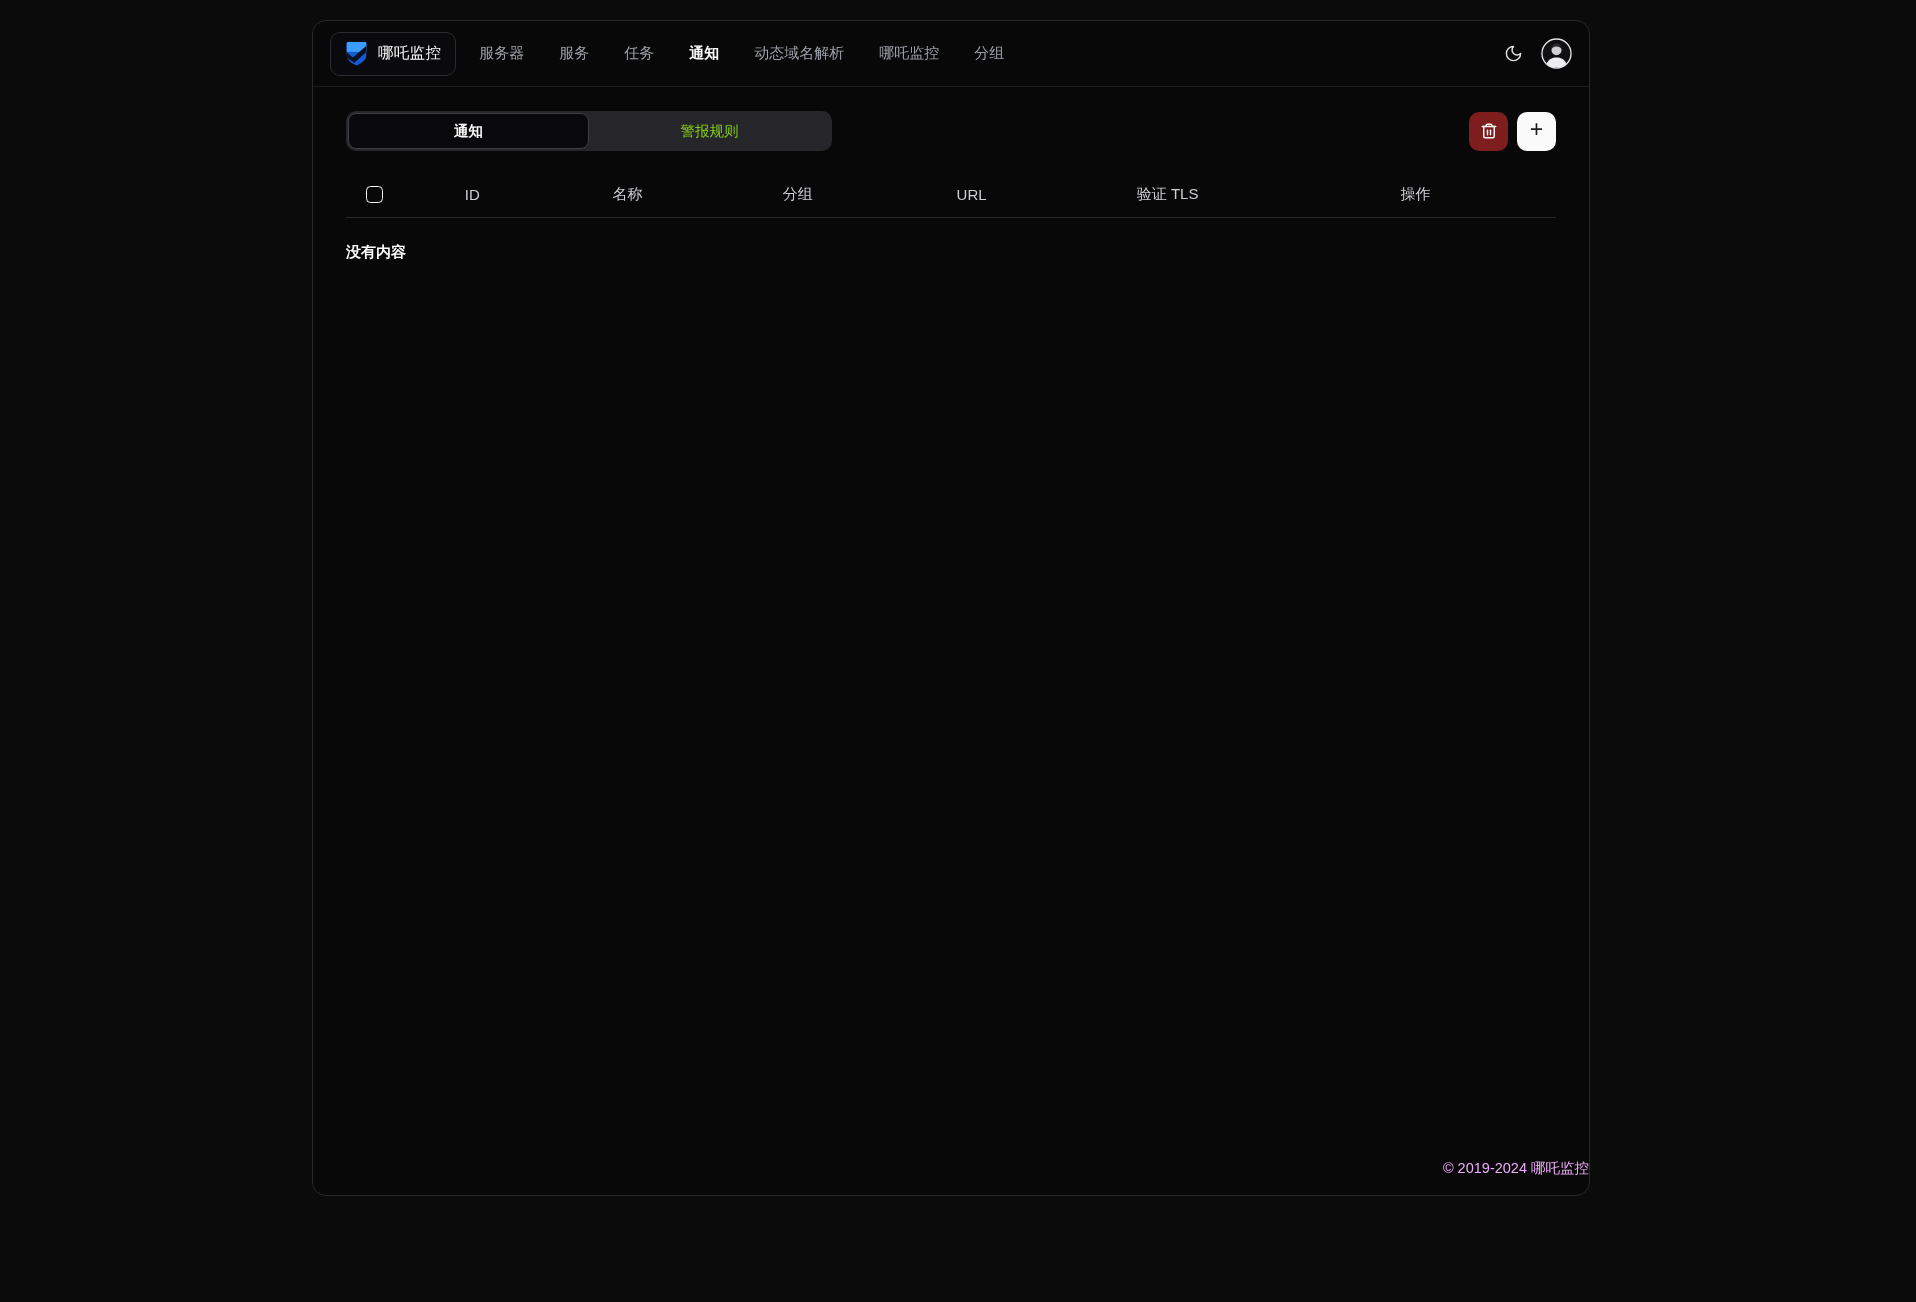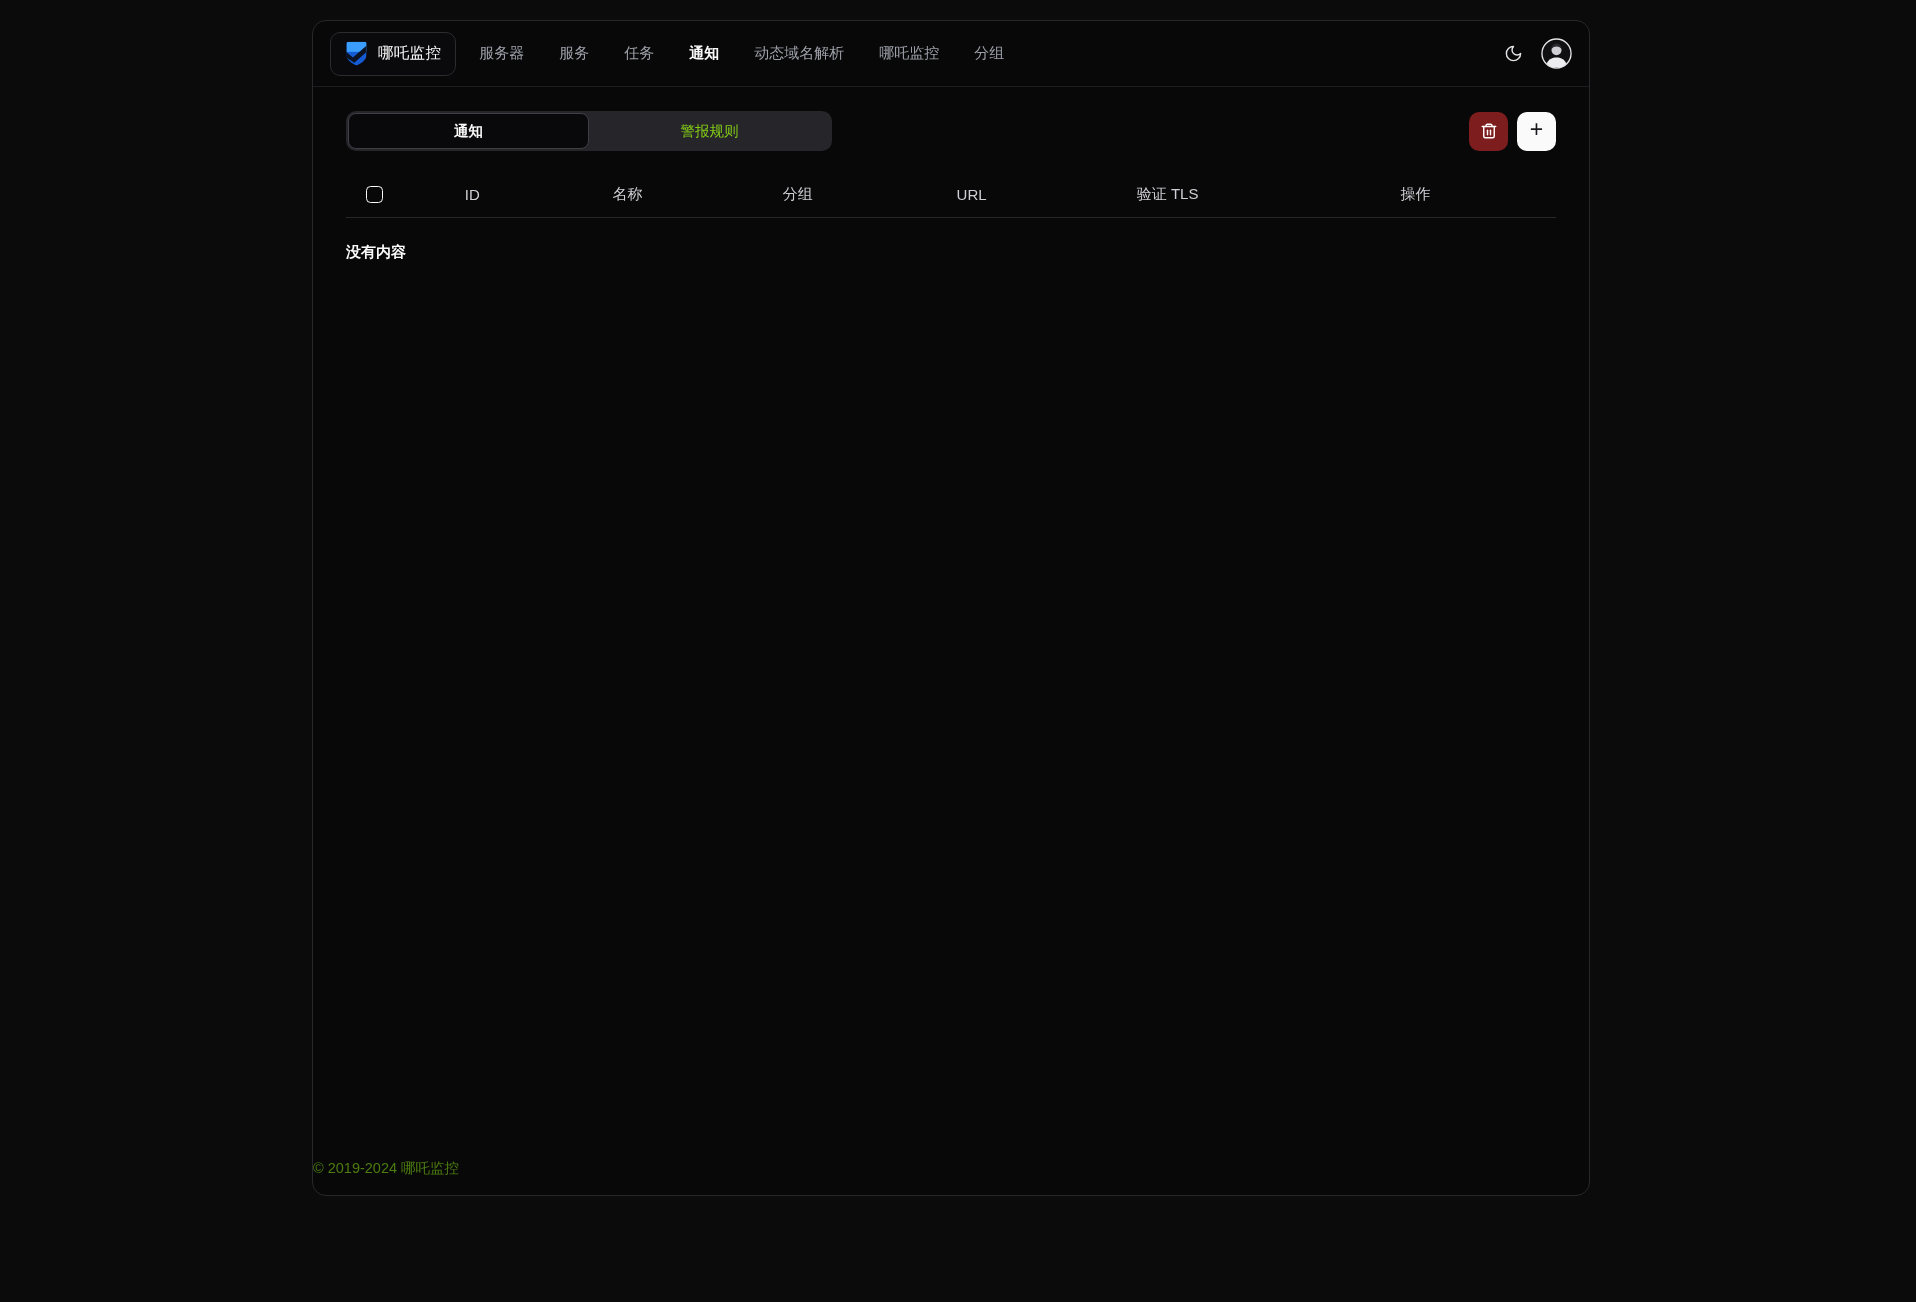--- a/index.html
+++ b/index.html
@@ -170,23 +170,23 @@
     text-align: left;
     font-size: 15px;
     font-weight: 600;
     color: #fafafa;
   }
   
   .footer {
     position: absolute;
     left: 0; right: 0;
     bottom: 17px;
-    text-align: left;
+    text-align: right;
     font-size: 14.5px;
-    color: #4d7c0f;
+    color: #f0abfc;
   }
 </style>
 </head>
 <body>
 
 <div class="card">
 
   <header class="navbar">
     <a class="brand">
       <span style="display:flex">

